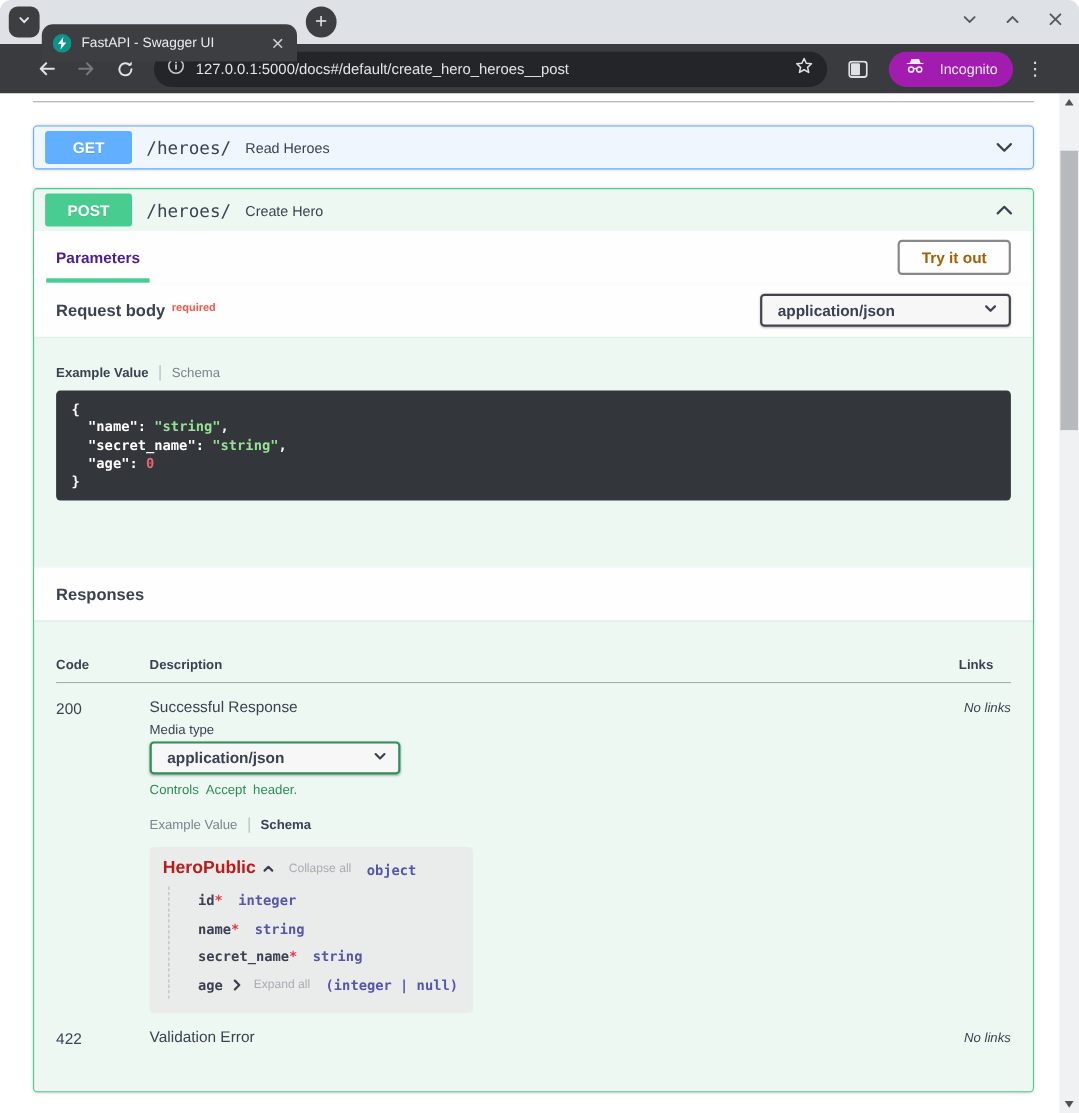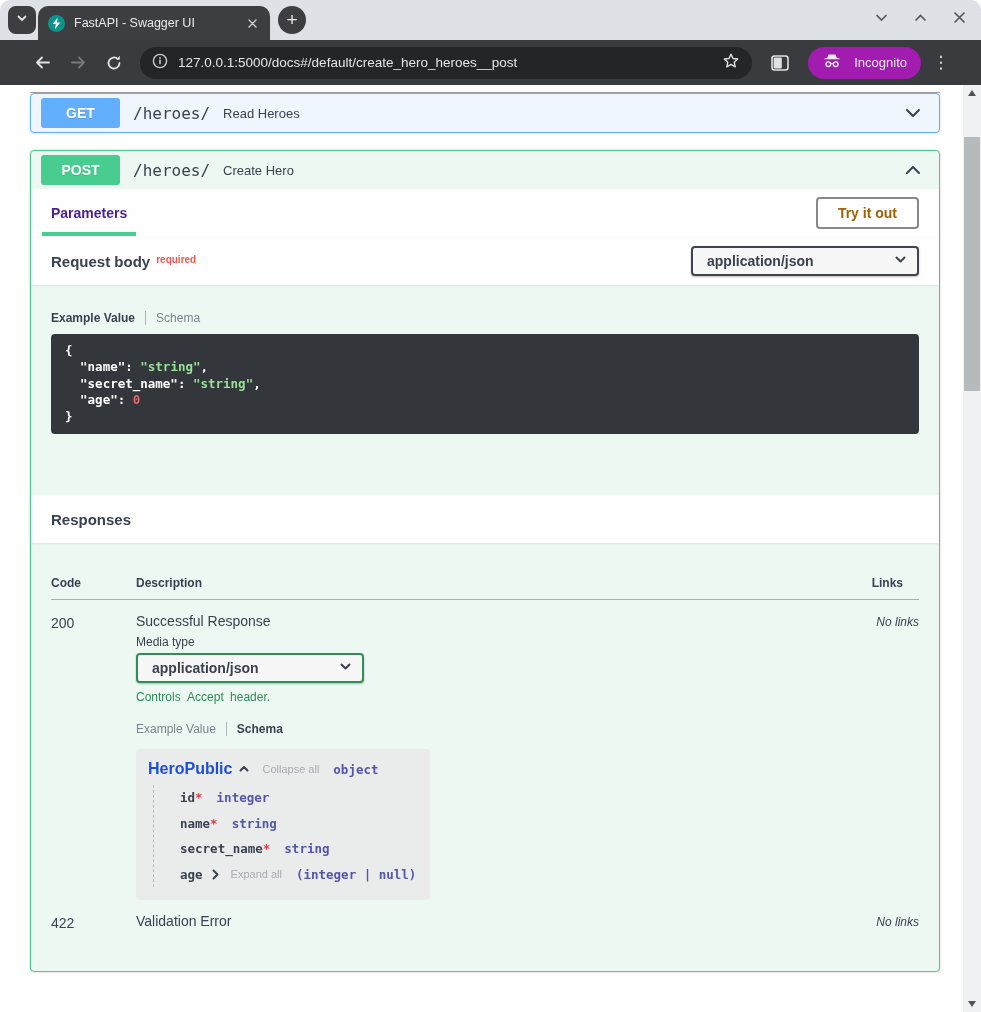--- a/index.html
+++ b/index.html
@@ -14,21 +14,21 @@
   .titlebar {
     height: 40px; background: #dee1e6; position: relative;
     border-radius: 10px 10px 0 0;
   }
   .tab-search {
     position: absolute; left: 8px; top: 6px; width: 28px; height: 28px;
     background: #3d3e42; border-radius: 8px;
     display: flex; align-items: center; justify-content: center; cursor: pointer;
   }
   .tab {
-    position: absolute; left: 38px; top: 6px; width: 232px; height: 34px;
+    position: absolute; left: 38px; top: 22px; width: 232px; height: 34px;
     background: #3d3e42; border-radius: 10px 10px 0 0;
     display: flex; align-items: center; padding: 0 10px; gap: 9px;
   }
   .favicon { width: 17px; height: 17px; display: inline-flex; }
   .tab-title { color: #e8eaed; font-size: 12.5px; flex: 1; white-space: nowrap; overflow: hidden; }
   .tab-close { display: inline-flex; padding: 2px; cursor: pointer; }
   .newtab {
     position: absolute; left: 278px; top: 6px; width: 28px; height: 28px;
     background: #3d3e42; border-radius: 50%;
     display: flex; align-items: center; justify-content: center;
@@ -63,21 +63,21 @@
 
   
   .content {
     position: absolute; top: 85px; left: 0; width: 963px; height: 927px;
     background: #ffffff; overflow: hidden;
   }
   .swagger { padding: 0 23px 0 30px; }
   .tag-divider { height: 1px; background: #ababab; margin-top: 7px; }
 
   .opblock {
-    border-radius: 4px; margin-top: 0;
+    border-radius: 4px; margin-top: 21px;
     box-shadow: 0 0 3px rgba(0,0,0,.18);
   }
   .opblock.get  { border: 1px solid #61affe; background: #eff6fe; }
   .opblock.post { border: 1px solid #49cc90; background: #edf8f2; margin-top: 17px; }
   .op-header { display: flex; align-items: center; padding: 5px 10px; height: 38px; cursor: pointer; }
   .method-badge {
     width: 79px; text-align: center; padding: 7px 0; border-radius: 3px;
     color: #fff; font-weight: bold; font-size: 14px;
     text-shadow: 0 1px 0 rgba(0,0,0,.1); font-family: "Liberation Sans", sans-serif;
   }
@@ -158,21 +158,21 @@
   .resp-row .select-box { margin-top: 4px; }
   .controls-note { font-size: 12px; color: #2e8b57; margin-top: 7px; }
   .controls-note .accept { margin: 0 3px; }
   .resp-tabs { margin-top: 18px; }
 
   .model-box {
     margin-top: 13px; width: 294px; background: #e9eceb;
     border-radius: 4px; padding: 11px 12px 13px;
   }
   .model-title-row { display: flex; align-items: center; }
-  .model-name { font-size: 16px; font-weight: bold; color: #1d4ed8; }
+  .model-name { font-size: 16px; font-weight: bold; color: #b91c1c; }
   .model-toggle { display: inline-flex; margin-left: 6px; cursor: pointer; }
   .collapse-all { font-size: 11px; color: #a8adb2; margin-left: 12px; cursor: pointer; }
   .model-type {
     font-family: "DejaVu Sans Mono", monospace; font-size: 12.5px; font-weight: 600;
     color: #5555aa; margin-left: 14px;
   }
   .model-props {
     margin: 7px 0 0 5px; border-left: 1px dashed #b5bbc0; padding-left: 26px;
   }
   .prop-row { line-height: 25.5px; display: flex; align-items: center; }

